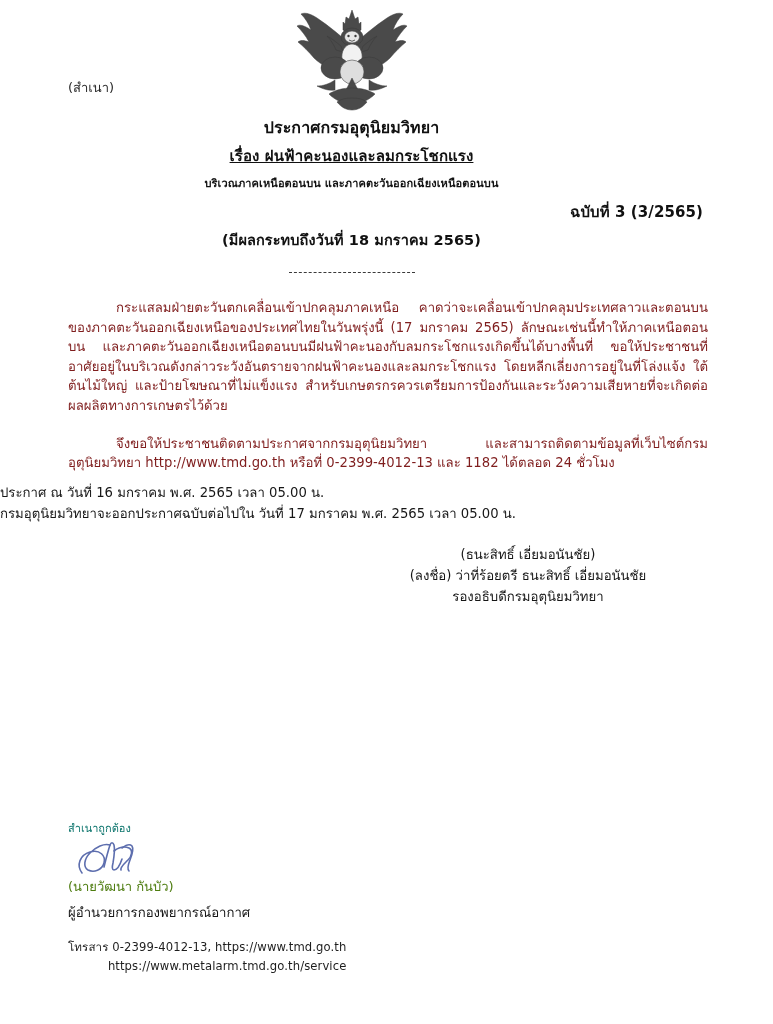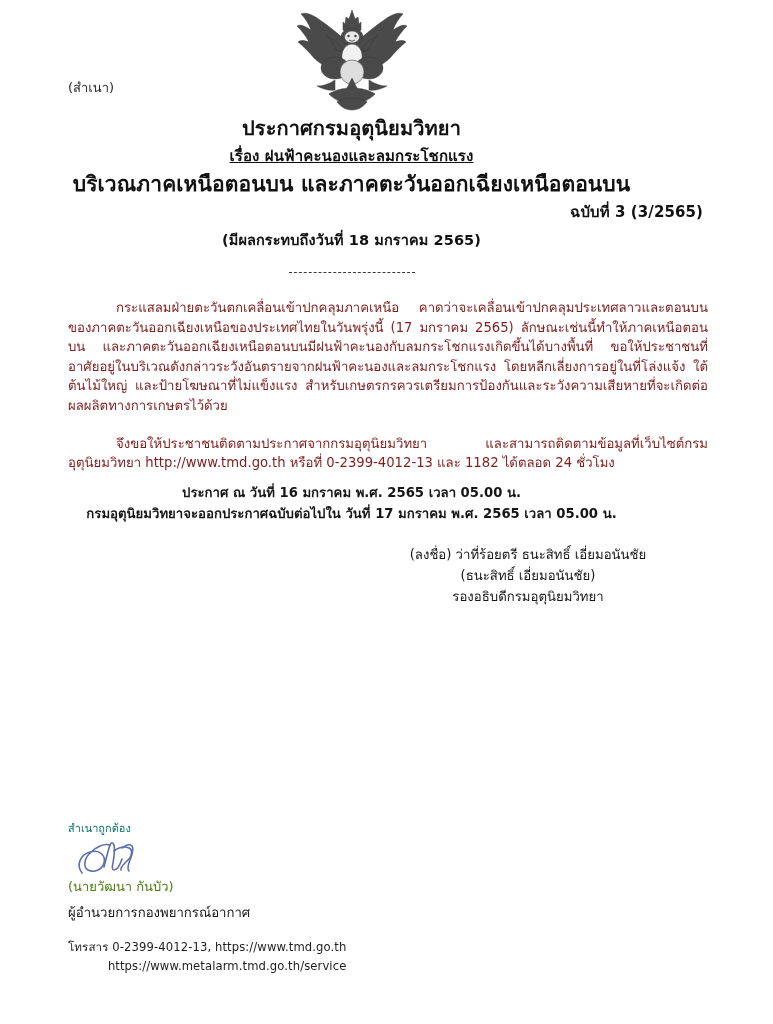--- a/index.html
+++ b/index.html
@@ -50,28 +50,28 @@
 
   
   .titles {
     position: absolute;
     left: 0;
     right: 0;
     top: 114px;
     text-align: center;
   }
   .title-line {
-    font-size: 20px;
+    font-size: 16px;
     font-weight: bold;
     line-height: 28px;
     color: #111;
     letter-spacing: .1px;
   }
   .title-line.t2 { font-size: 15px; text-decoration: underline; }
-  .title-line.t3 { font-size: 21px; }
+  .title-line.t3 { font-size: 11px; }
   .title-line.t4 { font-size: 15px; text-align: right; }
   .title-line.t5 { font-size: 14.5px; }
 
   
   .divider {
     position: absolute;
     left: 50%;
     transform: translateX(-50%);
     top: 272px;
     width: 126px;
@@ -96,22 +96,21 @@
   }
   .para.indent { text-indent: 48px; }
   .para.p2 { margin-top: 18px; }
 
   
   .datelines {
     position: absolute;
     left: 0;
     right: 0;
     top: 482px;
-    text-align: center;
-    font-weight: bold;
+    text-align: left;
   }
   .dateline {
     font-size: 13.2px;
     line-height: 21px;
     color: #161616;
   }
 
   
   .sig-block {
     position: absolute;
@@ -245,22 +244,22 @@
     <p class="para indent">กระแสลมฝ่ายตะวันตกเคลื่อนเข้าปกคลุมภาคเหนือ คาดว่าจะเคลื่อนเข้าปกคลุมประเทศลาวและตอนบนของภาคตะวันออกเฉียงเหนือของประเทศไทยในวันพรุ่งนี้ (17 มกราคม 2565) ลักษณะเช่นนี้ทำให้ภาคเหนือตอนบน และภาคตะวันออกเฉียงเหนือตอนบนมีฝนฟ้าคะนองกับลมกระโชกแรงเกิดขึ้นได้บางพื้นที่ ขอให้ประชาชนที่อาศัยอยู่ในบริเวณดังกล่าวระวังอันตรายจากฝนฟ้าคะนองและลมกระโชกแรง โดยหลีกเลี่ยงการอยู่ในที่โล่งแจ้ง ใต้ต้นไม้ใหญ่ และป้ายโฆษณาที่ไม่แข็งแรง สำหรับเกษตรกรควรเตรียมการป้องกันและระวังความเสียหายที่จะเกิดต่อผลผลิตทางการเกษตรไว้ด้วย</p>
     <p class="para indent p2">จึงขอให้ประชาชนติดตามประกาศจากกรมอุตุนิยมวิทยา และสามารถติดตามข้อมูลที่เว็บไซต์กรมอุตุนิยมวิทยา http://www.tmd.go.th หรือที่ 0-2399-4012-13 และ 1182 ได้ตลอด 24 ชั่วโมง</p>
   </div>
 
   <div class="datelines">
     <div class="dateline">ประกาศ ณ วันที่ 16 มกราคม พ.ศ. 2565 เวลา 05.00 น.</div>
     <div class="dateline">กรมอุตุนิยมวิทยาจะออกประกาศฉบับต่อไปใน วันที่ 17 มกราคม พ.ศ. 2565 เวลา 05.00 น.</div>
   </div>
 
   <div class="sig-block">
+    <div class="sig-line">(ธนะสิทธิ์ เอี่ยมอนันชัย)</div>
     <div class="sig-line">(ลงชื่อ)  ว่าที่ร้อยตรี ธนะสิทธิ์ เอี่ยมอนันชัย</div>
-    <div class="sig-line">(ธนะสิทธิ์ เอี่ยมอนันชัย)</div>
     <div class="sig-line">รองอธิบดีกรมอุตุนิยมวิทยา</div>
   </div>
 
   <div class="certify-block">
     <div class="certify-head">สำเนาถูกต้อง</div>
     <div class="scribble">
       <svg viewBox="0 0 120 40" xmlns="http://www.w3.org/2000/svg">
         <g fill="none" stroke="#5d6eae" stroke-width="1.6" stroke-linecap="round" stroke-linejoin="round">
           <path d="M8 34 C2 26 6 16 16 13 C26 10 32 17 30 24 C28 31 20 34 14 31
                    C9 28 10 20 16 14 C22 8 30 4 36 6"></path>

